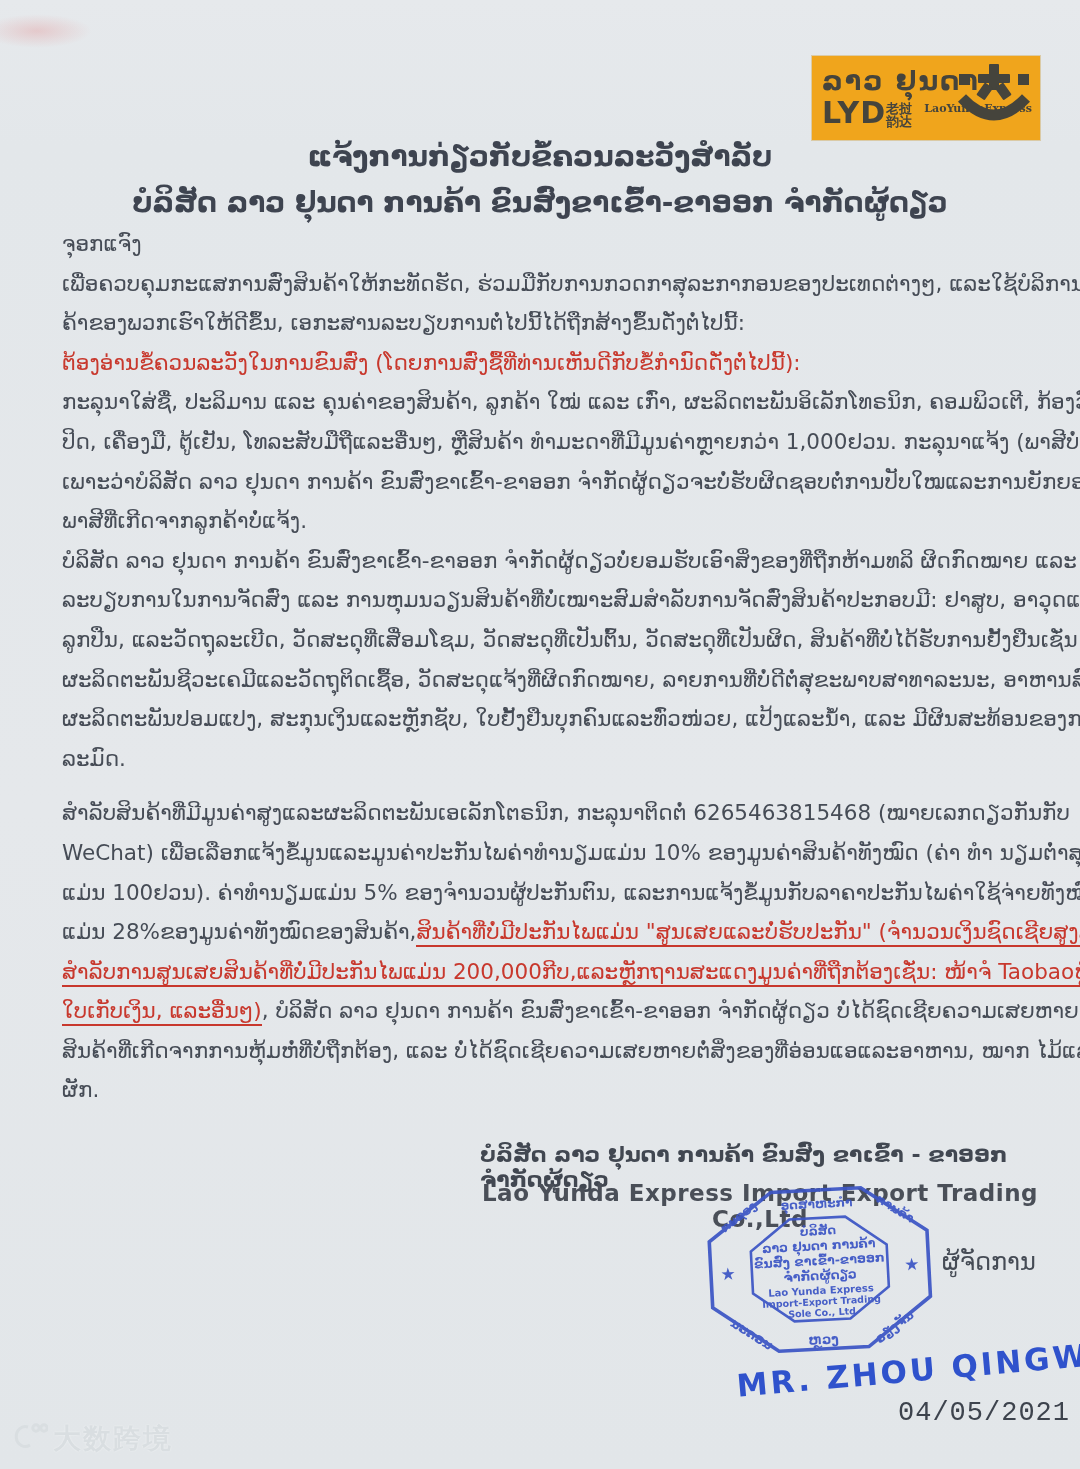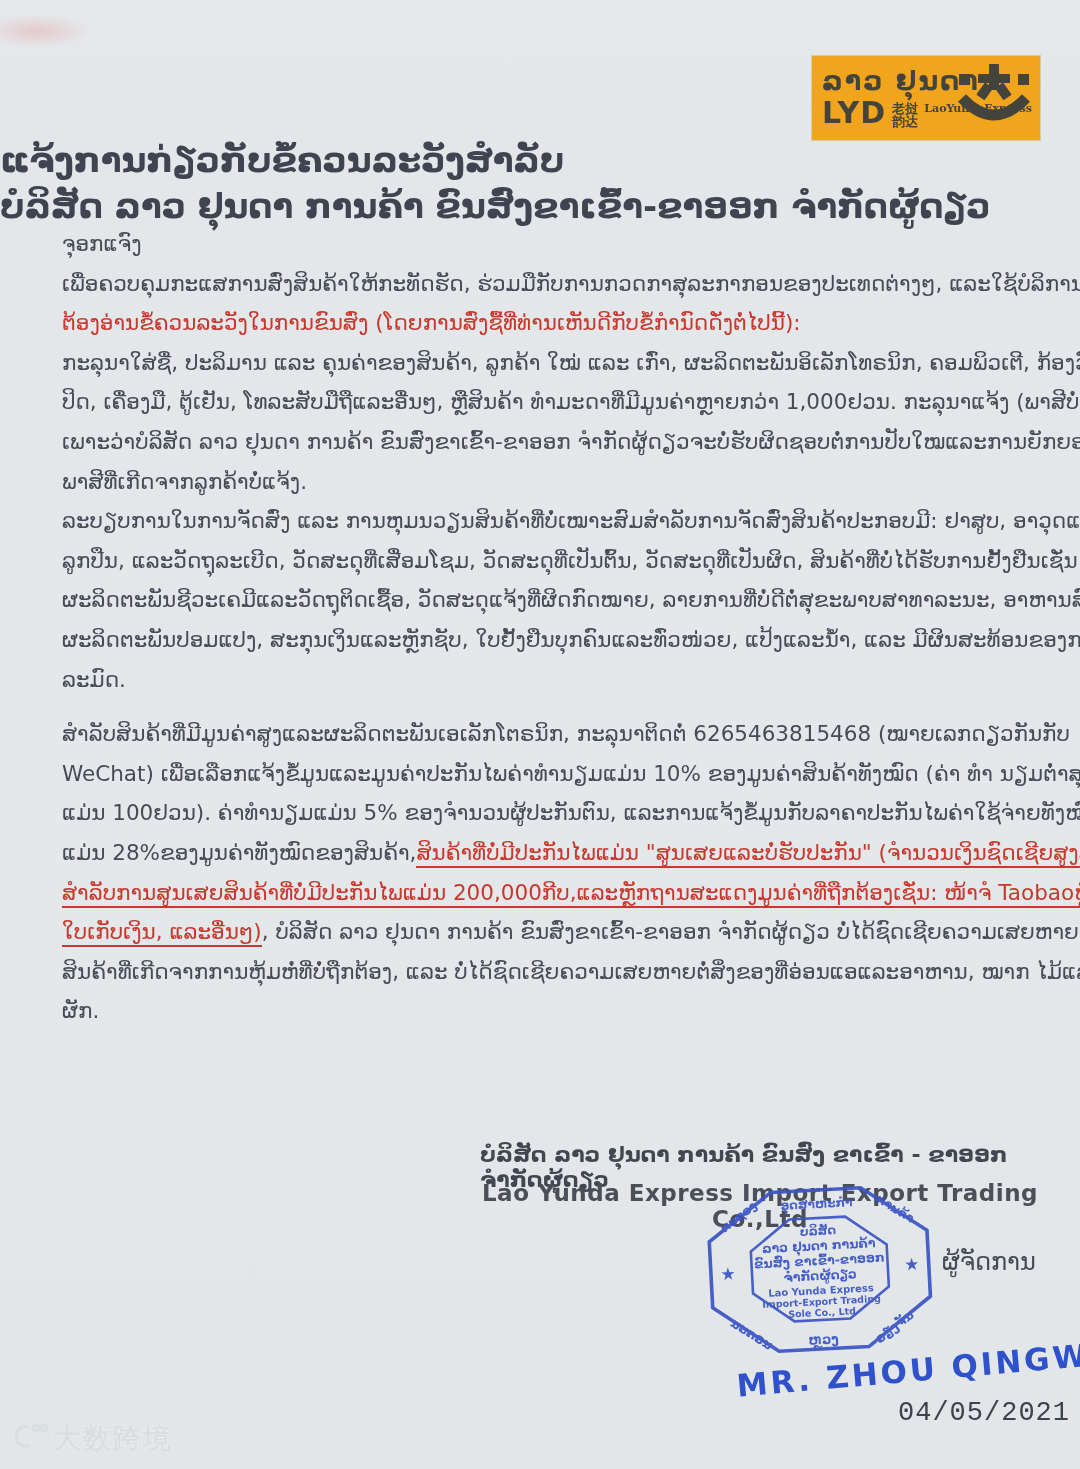--- a/index.html
+++ b/index.html
@@ -21,30 +21,30 @@
   }
   
   .logo{
     position:absolute;top:56px;right:40px;width:228px;height:84px;
     background:#f0a51c;
     box-shadow:0 0 0 1px rgba(200,150,40,.35);
     color:#45443c;
     padding:10px 8px 2px 10px;box-sizing:border-box;
   }
   .logo-lao{font-size:27px;font-weight:bold;letter-spacing:2px;line-height:30px;}
-  .logo-bottom{display:flex;align-items:flex-end;gap:6px;margin-top:2px;}
+  .logo-bottom{display:flex;align-items:flex-end;margin-top:2px;}
   .logo-abbr{font-size:30px;font-weight:bold;line-height:30px;letter-spacing:1px;}
   .logo-mid{display:flex;line-height:13px;}
   .logo-cn{font-size:13px;font-weight:bold;}
   .logo-en{font-size:11px;font-weight:bold;font-family:"DejaVu Serif","Liberation Serif",serif;}
   .logo-icon{position:absolute;right:8px;top:8px;}
   
   .title{
-    position:absolute;left:0;width:100%;
-    font-size:34px;font-weight:bold;color:#3e4450;margin:0;
+    position:absolute;left:0;width:100%;text-align:center;
+    font-size:28px;font-weight:bold;color:#3e4450;margin:0;
   }
   .title1{top:140px;}
   .title2{top:186px;}
   
   .body{
     position:absolute;left:62px;top:224px;width:958px;
     font-size:21.5px;
   }
   .body p{margin:0;line-height:39.6px;white-space:nowrap;}
   .red{color:#c8382d;}
@@ -115,25 +115,27 @@
       </svg>
     </div>
   </div>
 
   <h1 class="title title1">ແຈ້ງການກ່ຽວກັບຂໍ້ຄວນລະວັງສໍາລັບ</h1>
   <h1 class="title title2">ບໍລິສັດ ລາວ ຢຸນດາ ການຄ້າ ຂົນສົ່ງຂາເຂົ້າ-ຂາອອກ ຈໍາກັດຜູ້ດຽວ</h1>
 
   <div class="body">
     <p>ຈຸອກແຈົງ</p>
     <p>ເພື່ອຄວບຄຸມກະແສການສົ່ງສິນຄ້າໃຫ້ກະທັດຮັດ, ຮ່ວມມືກັບການກວດກາສຸລະກາກອນຂອງປະເທດຕ່າງໆ, ແລະໃຊ້ບໍລິການລູກ</p>
+    <p>ຄ້າຂອງພວກເຮົາໃຫ້ດີຂຶ້ນ, ເອກະສານລະບຽບການຕໍ່ໄປນີ້ໄດ້ຖືກສ້າງຂຶ້ນດັ່ງຕໍ່ໄປນີ້:</p>
     <p class="red">ຕ້ອງອ່ານຂໍ້ຄວນລະວັງໃນການຂົນສົ່ງ (ໂດຍການສົ່ງຊື້ທີ່ທ່ານເຫັນດີກັບຂໍ້ກໍານົດດັ່ງຕໍ່ໄປນີ້):</p>
     <p>ກະລຸນາໃສ່ຊື່, ປະລິມານ ແລະ ຄຸນຄ່າຂອງສິນຄ້າ, ລູກຄ້າ ໃໝ່ ແລະ ເກົ່າ, ຜະລິດຕະພັນອິເລັກໂທຣນິກ, ຄອມພິວເຕີ, ກ້ອງວົງຈອນ</p>
     <p>ປິດ, ເຄື່ອງມື, ຕູ້ເຢັນ, ໂທລະສັບມືຖືແລະອື່ນໆ, ຫຼືສິນຄ້າ ທໍາມະດາທີ່ມີມູນຄ່າຫຼາຍກວ່າ 1,000ຢວນ. ກະລຸນາແຈ້ງ (ພາສີບໍ່ລວມ),</p>
     <p>ເພາະວ່າບໍລິສັດ ລາວ ຢຸນດາ ການຄ້າ ຂົນສົ່ງຂາເຂົ້າ-ຂາອອກ ຈໍາກັດຜູ້ດຽວຈະບໍ່ຮັບຜິດຊອບຕໍ່ການປັບໃໝແລະການຍັກຍອກ</p>
     <p>ພາສີທີ່ເກີດຈາກລູກຄ້າບໍ່ແຈ້ງ.</p>
+    <p>ບໍລິສັດ ລາວ ຢຸນດາ ການຄ້າ ຂົນສົ່ງຂາເຂົ້າ-ຂາອອກ ຈໍາກັດຜູ້ດຽວບໍ່ຍອມຮັບເອົາສິ່ງຂອງທີ່ຖືກຫ້າມທລິ ຜິດກົດໝາຍ ແລະ</p>
     <p>ລະບຽບການໃນການຈັດສົ່ງ ແລະ ການຫຸມນວຽນສິນຄ້າທີ່ບໍ່ເໝາະສົມສໍາລັບການຈັດສົ່ງສິນຄ້າປະກອບມີ: ຢາສູບ, ອາວຸດແລະ</p>
     <p>ລູກປືນ, ແລະວັດຖຸລະເບີດ, ວັດສະດຸທີ່ເສື່ອມໂຊມ, ວັດສະດຸທີ່ເປັນຕົ້ນ, ວັດສະດຸທີ່ເປັນຜິດ, ສິນຄ້າທີ່ບໍ່ໄດ້ຮັບການຢັ້ງຢືນເຊັ່ນ: ຢາ,</p>
     <p>ຜະລິດຕະພັນຊີວະເຄມີແລະວັດຖຸຕິດເຊື້ອ, ວັດສະດຸແຈ້ງທີ່ຜິດກົດໝາຍ, ລາຍການທີ່ບໍ່ດີຕໍ່ສຸຂະພາບສາທາລະນະ, ອາຫານສົດ,</p>
     <p>ຜະລິດຕະພັນປອມແປງ, ສະກຸນເງິນແລະຫຼັກຊັບ, ໃບຢັ້ງຢືນບຸກຄົນແລະທົ່ວໜ່ວຍ, ແປ້ງແລະນໍ້າ, ແລະ ມີຜິນສະທ້ອນຂອງການ</p>
     <p>ລະມົດ.</p>
     <div class="spacer"></div>
     <p>ສໍາລັບສິນຄ້າທີ່ມີມູນຄ່າສູງແລະຜະລິດຕະພັນເອເລັກໂຕຣນິກ, ກະລຸນາຕິດຕໍ່ 6265463815468 (ໝາຍເລກດຽວກັນກັບ</p>
     <p>WeChat) ເພື່ອເລືອກແຈ້ງຂໍ້ມູນແລະມູນຄ່າປະກັນໄພຄ່າທໍານຽມແມ່ນ 10% ຂອງມູນຄ່າສິນຄ້າທັງໝົດ (ຄ່າ ທໍາ ນຽມຕໍ່າສຸດ</p>
     <p>ແມ່ນ 100ຢວນ). ຄ່າທໍານຽມແມ່ນ 5% ຂອງຈໍານວນຜູ້ປະກັນຕົນ, ແລະການແຈ້ງຂໍ້ມູນກັບລາຄາປະກັນໄພຄ່າໃຊ້ຈ່າຍທັງໝົດ</p>
     <p><span>ແມ່ນ 28%ຂອງມູນຄ່າທັງໝົດຂອງສິນຄ້າ,</span><span class="red u">ສິນຄ້າທີ່ບໍ່ມີປະກັນໄພແມ່ນ "ສູນເສຍແລະບໍ່ຮັບປະກັນ" (ຈໍານວນເງິນຊົດເຊີຍສູງສຸດ</span></p>

